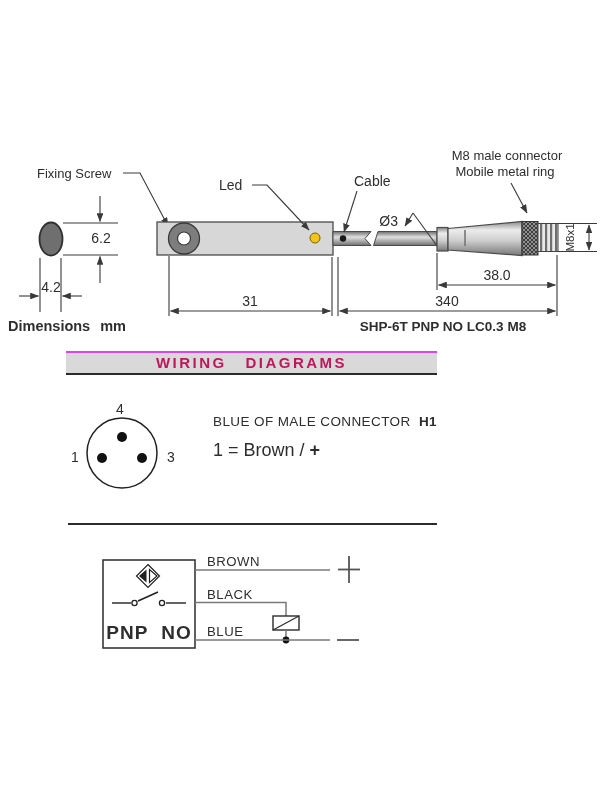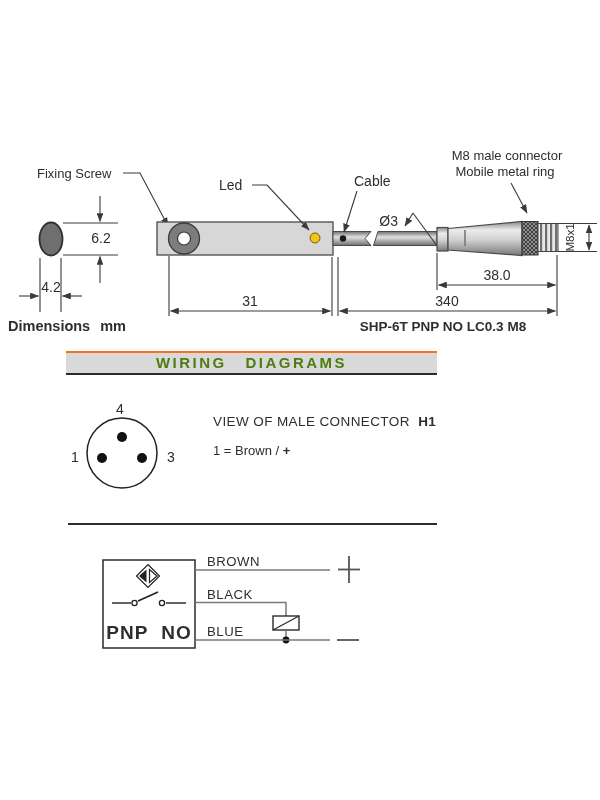--- a/index.html
+++ b/index.html
@@ -14,26 +14,26 @@
   .t-units{font-size:14.5px;font-weight:bold;word-spacing:6px;}
   .t-thread{font-size:11.5px;}
   .t-pin{font-size:14px;}
   .t-wire{font-size:13.2px;letter-spacing:0.5px;}
   .t-pnp{font-size:19px;font-weight:bold;letter-spacing:1px;word-spacing:7px;}
   .thin{stroke:#3a3a3a;stroke-width:1.1;fill:none;}
   .wire{stroke:#7a7a7a;stroke-width:1.5;fill:none;}
   .schem{stroke:#2b2b2b;stroke-width:1.5;fill:none;}
 
   #wiring-bar{position:absolute;left:66px;top:351px;width:371px;height:20px;
-    background:#d9d9d9;border-top:2px solid #f97316;border-bottom:2px solid #2b2b2b;
+    background:#d9d9d9;border-top:2px solid #d946ef;border-bottom:2px solid #2b2b2b;
     text-align:center;line-height:20px;font-size:15px;font-weight:bold;
-    letter-spacing:2.5px;word-spacing:12px;color:#4d7c0f;}
+    letter-spacing:2.5px;word-spacing:12px;color:#be185d;}
   #connector-text{position:absolute;left:213px;top:414px;width:270px;color:#2e2e2e;}
   #connector-title{font-size:13.5px;letter-spacing:0.4px;margin-bottom:15px;white-space:nowrap;}
-  .legend-line{font-size:13px;line-height:13.8px;white-space:nowrap;}
+  .legend-line{font-size:18px;line-height:13.8px;white-space:nowrap;}
   #separator-line{position:absolute;left:68px;top:523px;width:369px;height:0;
     border-top:2px solid #2b2b2b;}
 </style>
 </head>
 <body>
 
 <div id="page">
 
 <svg id="diagram-svg" width="600" height="800" viewBox="0 0 600 800">
   <defs>
@@ -216,21 +216,21 @@
     <g stroke="#555" stroke-width="1.8">
       <line x1="337" y1="640" x2="359" y2="640"></line>
     </g>
   </g>
 </svg>
 
 <div id="wiring-bar">WIRING DIAGRAMS</div>
 
 <div id="connector-text">
   <div id="connector-title">
-    <span>VIEW OF MALE CONNECTOR</span>&nbsp;&nbsp;<b>H1</b>
+    <span>BLUE OF MALE CONNECTOR</span>&nbsp;&nbsp;<b>H1</b>
   </div>
   <div class="legend-line">
     <span>1 = Brown / </span><b>+</b>
   </div>
 </div>
 
 <div id="separator-line"></div>
 
 </div>
 

